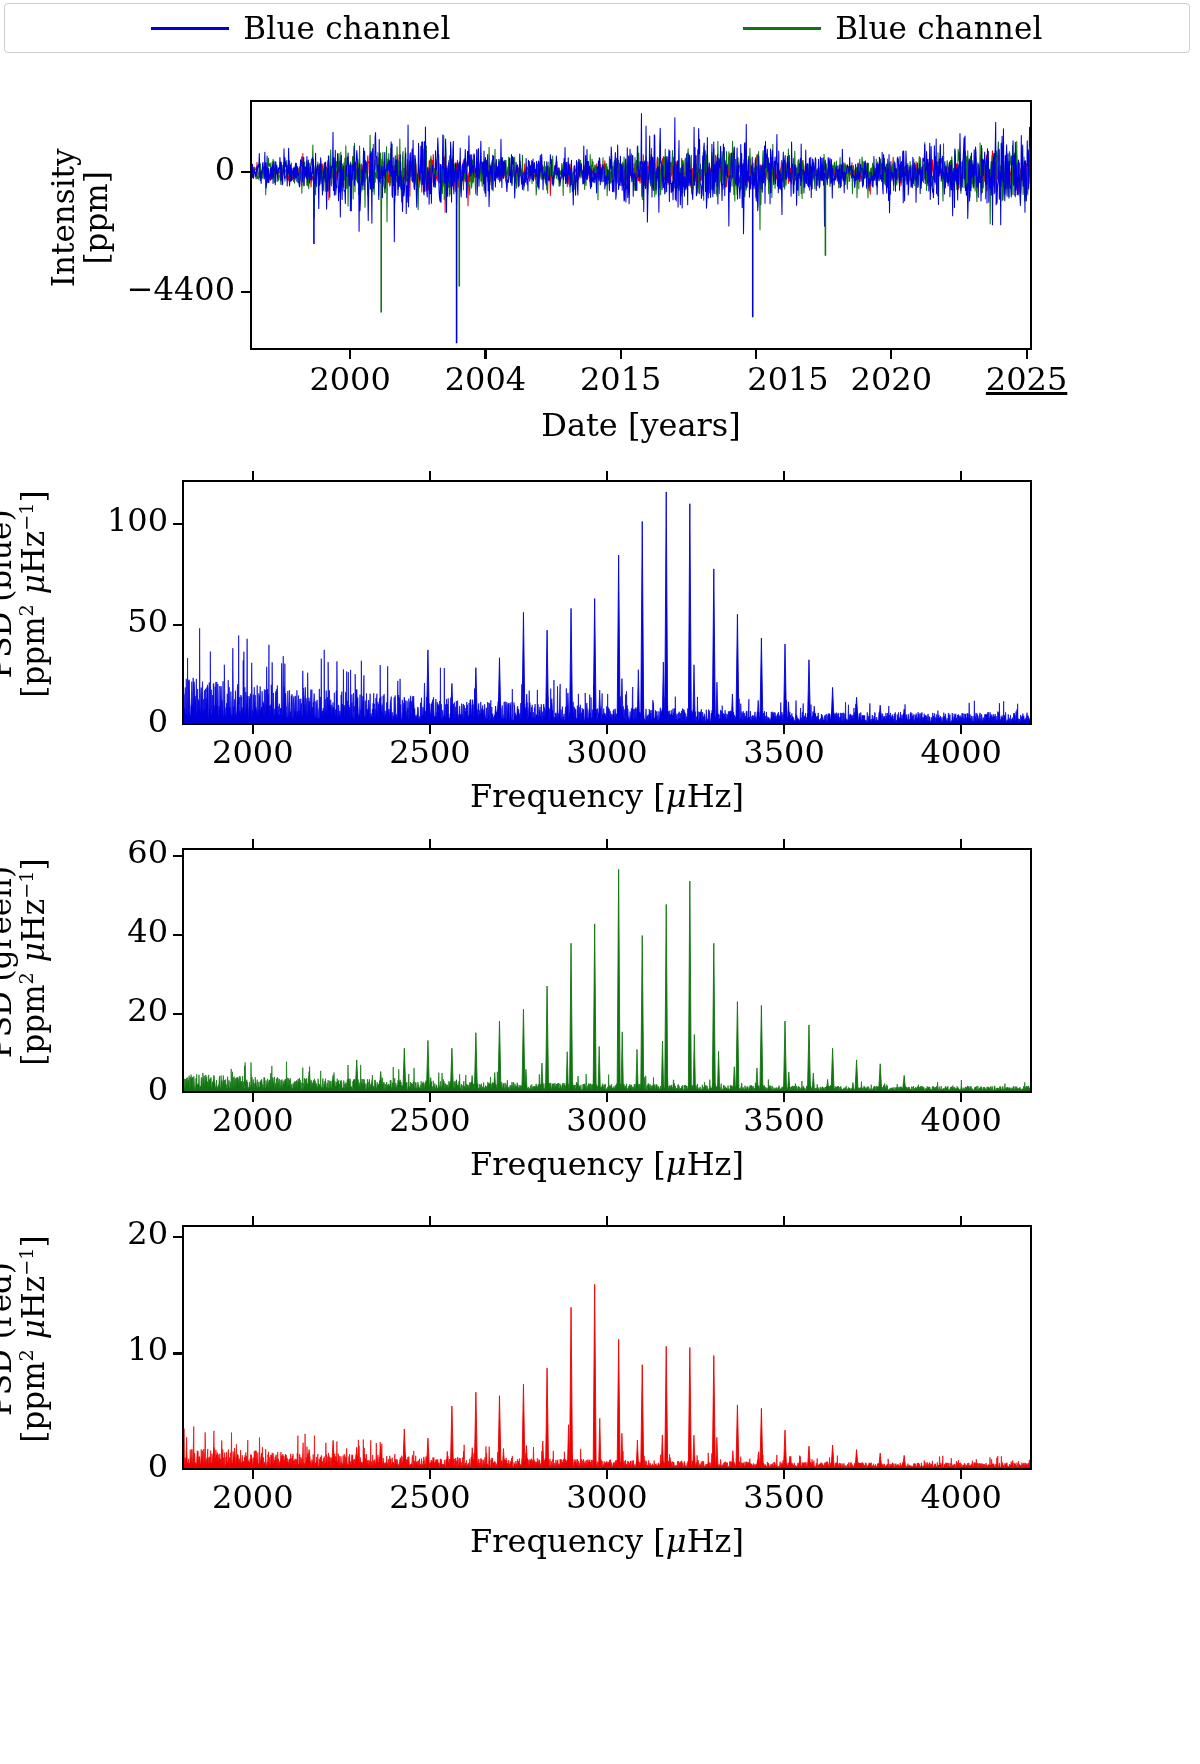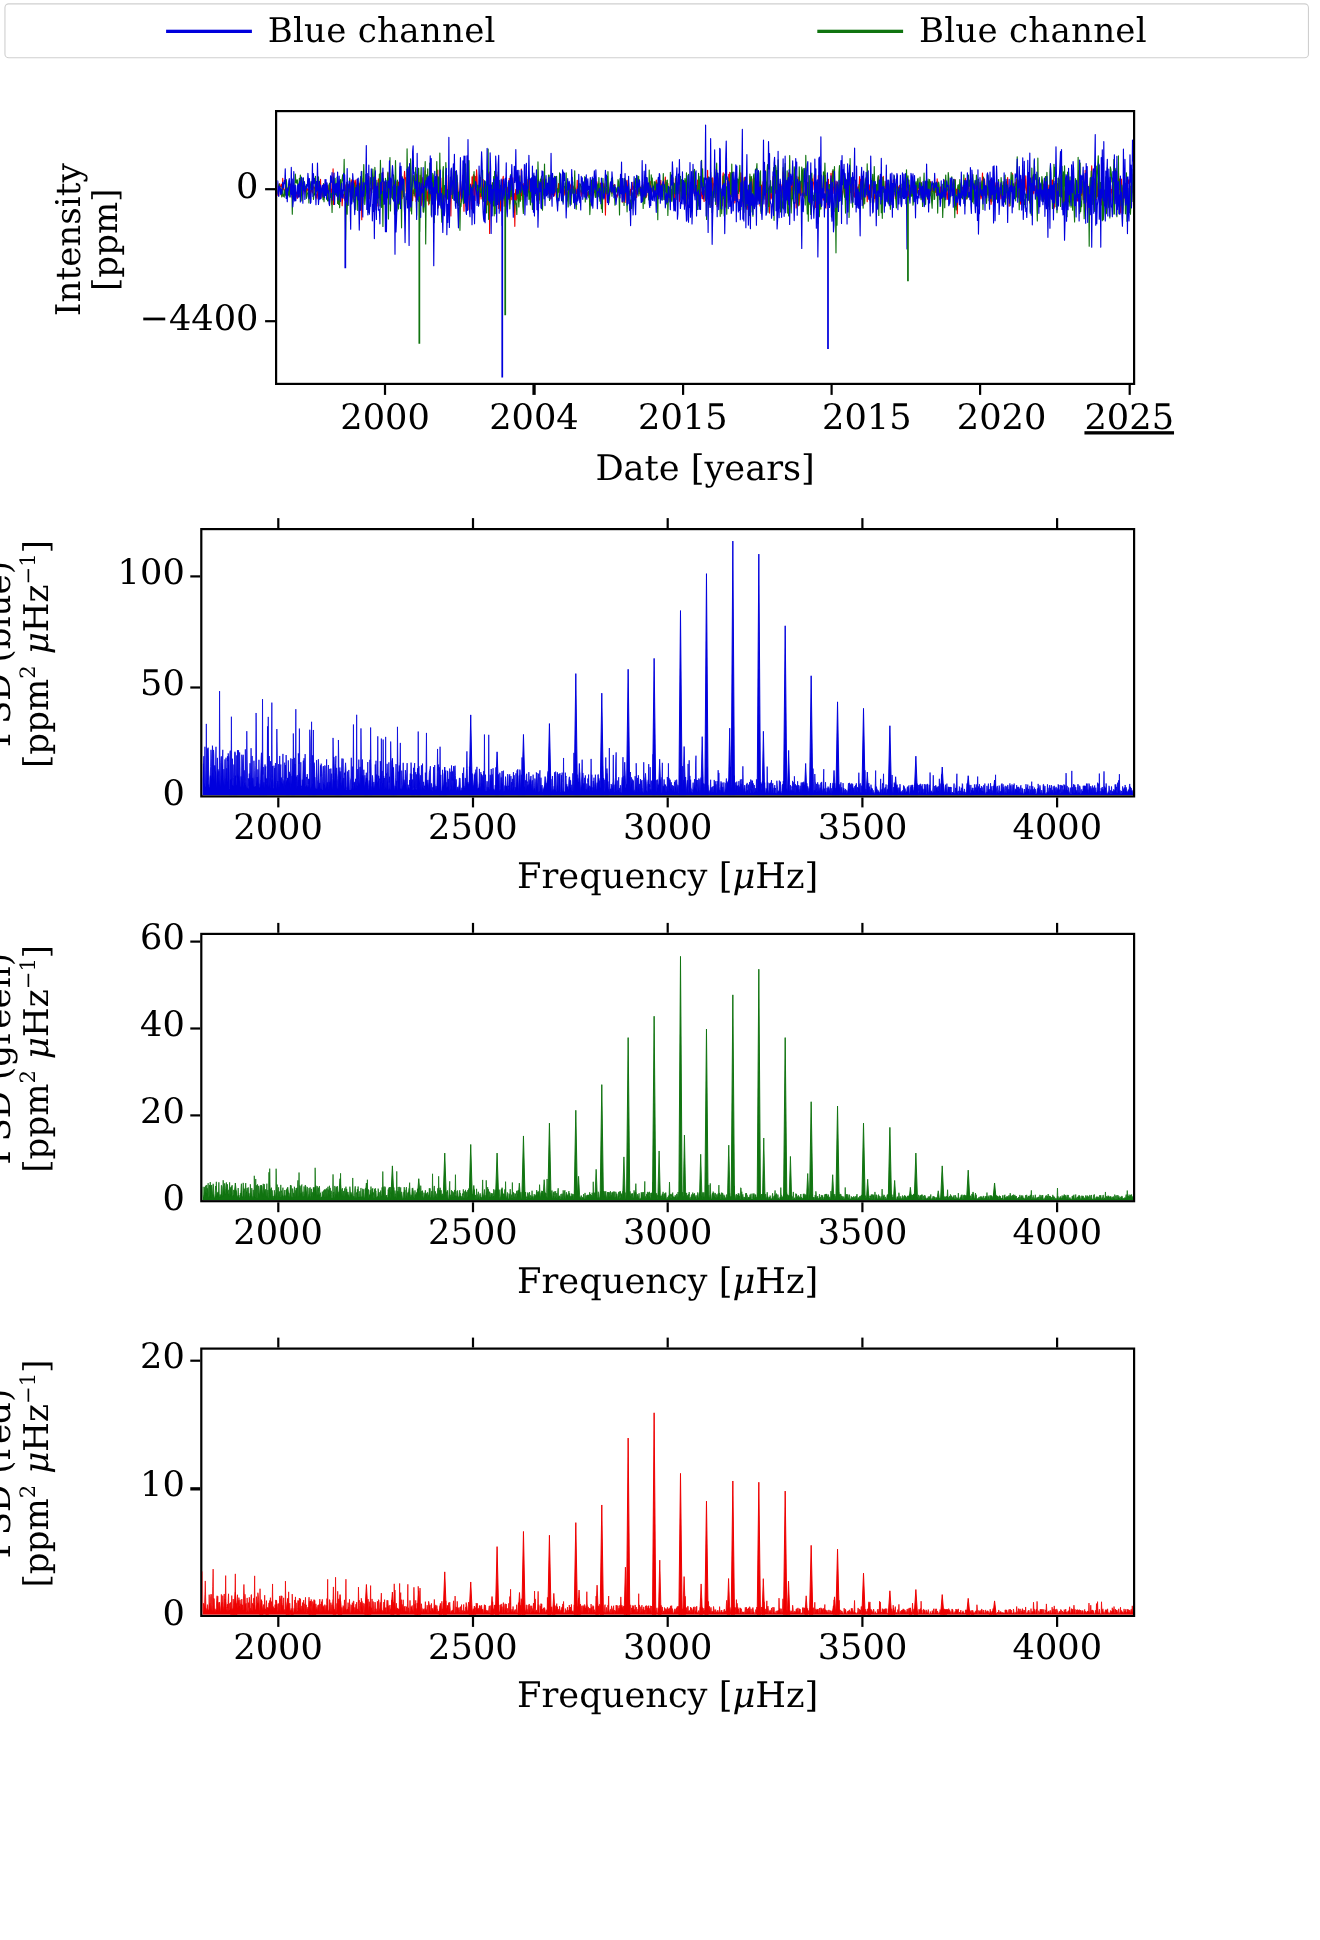--- a/index.html
+++ b/index.html
@@ -73,21 +73,21 @@
     <div class="xlabel" style="left: 250px; top: 346px; width: 782px;">Date [years]</div>
   <div class="tickmark" style="left: 349.118px; top: 290px; width: 2.2px; height: 9px;"></div>
       <div class="tick-x" style="left: 290.118px; top: 300px; width: 120px;">2000</div>
       <div class="tickmark" style="left: 484.412px; top: 290px; width: 2.2px; height: 9px;"></div>
       <div class="tick-x" style="left: 425.412px; top: 300px; width: 120px;">2004</div>
       <div class="tickmark" style="left: 619.706px; top: 290px; width: 2.2px; height: 9px;"></div>
       <div class="tick-x" style="left: 560.706px; top: 300px; width: 120px;">2015</div>
       <div class="tickmark" style="left: 755px; top: 290px; width: 2.2px; height: 9px;"></div>
       <div class="tick-x" style="left: 728px; top: 300px; width: 120px;">2015</div>
       <div class="tickmark" style="left: 890.294px; top: 290px; width: 2.2px; height: 9px;"></div>
-      <div class="tick-x" style="left: 831.294px; top: 300px; width: 120px; text-align: right;">2020</div>
+      <div class="tick-x" style="left: 831.294px; top: 300px; width: 120px;">2020</div>
       <div class="tickmark" style="left: 1025.59px; top: 290px; width: 2.2px; height: 9px;"></div>
       <div class="tick-x" style="left: 966.588px; top: 300px; width: 120px; text-decoration: underline;">2025</div>
       <div class="tickmark" style="left: 241px; top: 111.115px; width: 9px; height: 2.2px;"></div>
       <div class="tick-y" style="left: 35px; top: 90.1154px; width: 200px;">0</div>
       <div class="tickmark" style="left: 241px; top: 231.308px; width: 9px; height: 2.2px;"></div>
       <div class="tick-y" style="left: 35px; top: 210.308px; width: 200px;">−4400</div>
     </div>
 
   <div class="panel" id="p-blue">
     <div class="axes" id="ax-blue" style="left:182px;top:40px;width:850px;height:245px;">

